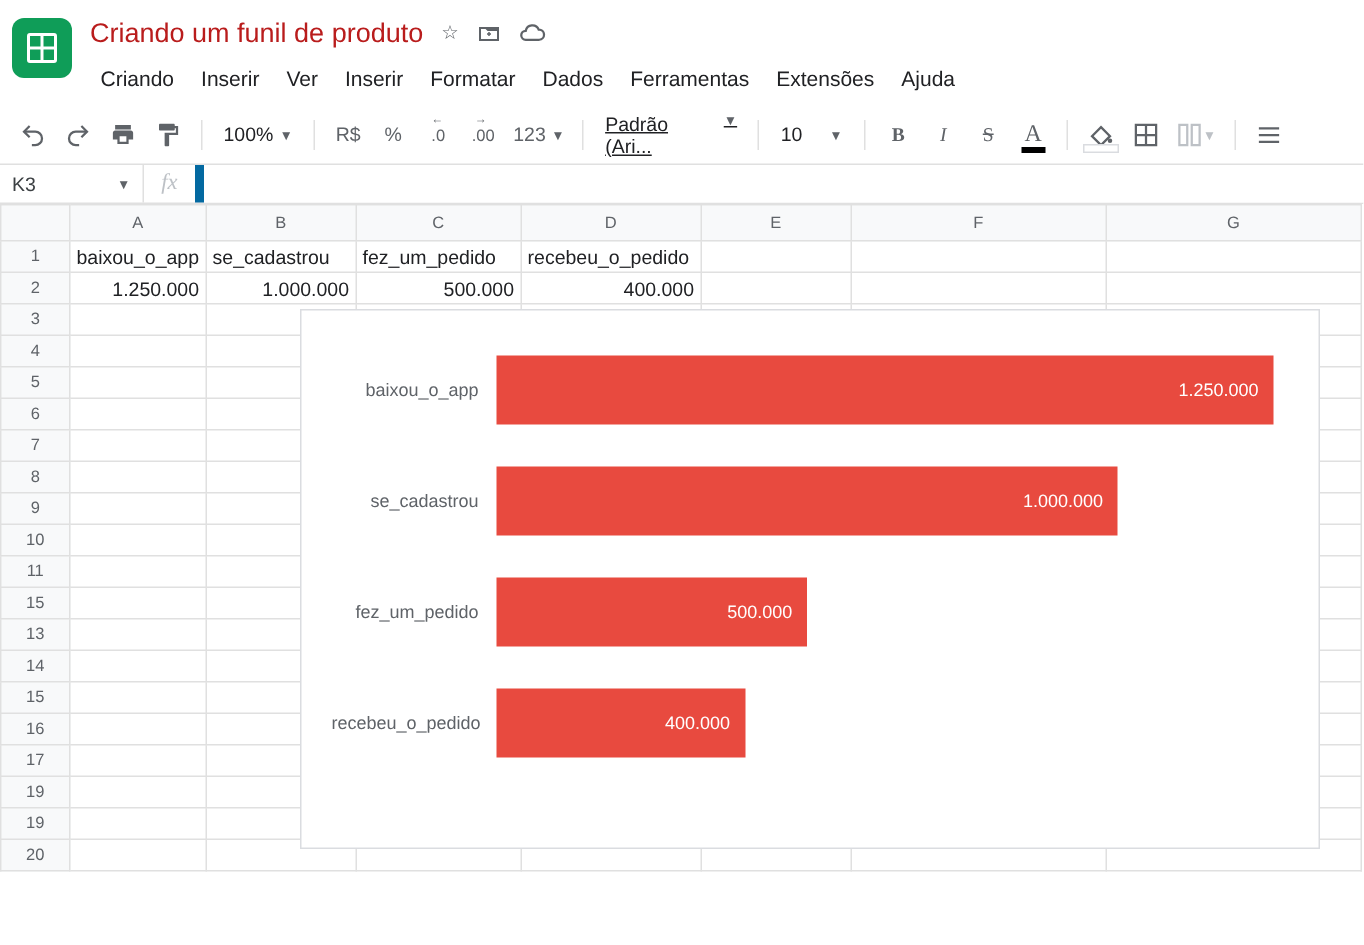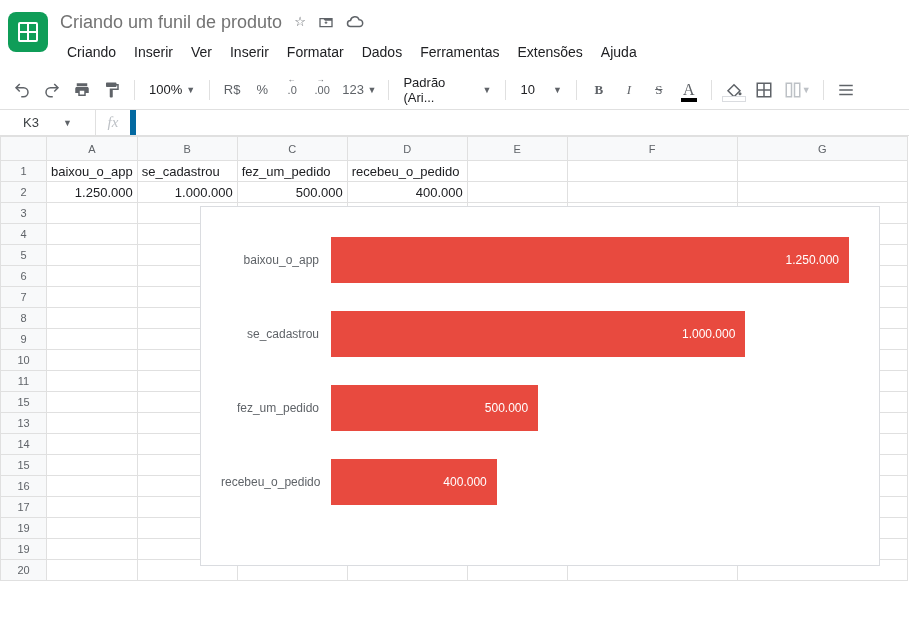--- a/index.html
+++ b/index.html
@@ -4,43 +4,43 @@
 <style>
   * { box-sizing: border-box; margin: 0; padding: 0; }
   body { font-family: Arial, "Helvetica Neue", sans-serif; font-size: 13px; color: #202124; background: #fff; width: 909px; height: 630px; overflow: hidden; }
   
   
   .header { display: flex; align-items: flex-start; padding: 8px 8px 0 8px; }
   .logo { width: 40px; height: 40px; background: #0f9d58; border-radius: 8px; display: flex; align-items: center; justify-content: center; margin-right: 12px; flex-shrink: 0; margin-top: 4px; }
   .logo svg { width: 24px; height: 24px; }
   .header-main { flex: 1; }
   .title-row { display: flex; align-items: center; gap: 12px; height: 28px; }
-  .doc-title { font-size: 18px; color: #737373; }
+  .doc-title { font-size: 18px; color: #b91c1c; }
   .title-icons { display: flex; gap: 12px; color: #5f6368; }
   .title-icons span { cursor: pointer; }
   .menu-row { display: flex; align-items: center; gap: 4px; height: 28px; margin-top: 2px; }
   .menu-item { font-size: 14px; color: #202124; padding: 2px 7px; cursor: pointer; }
   .last-edit { font-size: 14px; color: #5f6368; text-decoration: underline; margin-left: 8px; cursor: pointer; white-space: nowrap; }
   
   
   .toolbar { display: flex; align-items: center; height: 40px; padding: 0 8px; border-bottom: 1px solid #e0e0e0; gap: 2px; margin-top: 4px; }
   .tb-btn { display: flex; align-items: center; justify-content: center; min-width: 28px; height: 28px; padding: 0 4px; cursor: pointer; color: #5f6368; border-radius: 2px; font-size: 13px; }
   .tb-sep { width: 1px; height: 20px; background: #e0e0e0; margin: 0 6px; }
   .tb-zoom { font-size: 13px; color: #202124; padding: 0 6px; display: flex; align-items: center; gap: 4px; text-align: right; }
-  .tb-font { font-size: 13px; color: #202124; padding: 0 6px; display: flex; align-items: center; gap: 20px; width: 100px; justify-content: space-between; }
+  .tb-font { font-size: 13px; color: #202124; padding: 0 6px; display: flex; gap: 20px; width: 100px; justify-content: space-between; text-decoration: underline; }
   .tb-fontsize { font-size: 13px; color: #202124; padding: 0 6px; display: flex; align-items: center; gap: 18px; }
   .caret { font-size: 9px; color: #5f6368; }
   .color-a { position: relative; font-weight: normal; font-family: "Times New Roman", serif; font-size: 16px; }
   .color-a::after { content: ""; position: absolute; left: -2px; right: -2px; bottom: -3px; height: 4px; background: #000; }
   .fill-btn { position: relative; }
   .fill-btn::after { content: ""; position: absolute; left: 2px; right: 2px; bottom: 2px; height: 4px; background: #fff; border: 1px solid #dadce0; }
   
   
   .fx-row { display: flex; align-items: center; height: 26px; border-bottom: 1px solid #e0e0e0; }
-  .name-box { width: 96px; height: 100%; display: flex; align-items: center; padding: 0 23px; font-size: 13px; color: #3c4043; border-right: 1px solid #e0e0e0; justify-content: space-between; }
+  .name-box { width: 96px; height: 100%; display: flex; align-items: center; padding: 0 8px; font-size: 13px; color: #3c4043; border-right: 1px solid #e0e0e0; justify-content: space-between; }
   .fx-label { width: 40px; text-align: center; font-style: italic; font-family: serif; color: #bdc1c6; font-size: 15px; border-right: 6px solid #0369a1; height: 100%; display: flex; align-items: center; justify-content: center; }
   .fx-input { flex: 1; height: 100%; border: none; outline: none; padding: 0 8px; font-size: 13px; }
   
   
   .grid-wrap { position: relative; }
   .grid { border-collapse: collapse; table-layout: fixed; }
   .grid th, .grid td { border: 1px solid #e0e0e0; font-weight: normal; }
   .grid .corner { width: 46px; height: 24px; background: #f8f9fa; }
   .grid .col-h { height: 24px; background: #f8f9fa; text-align: center; font-size: 11px; color: #5f6368; }
   .grid .row-h { width: 46px; background: #f8f9fa; text-align: center; font-size: 11px; color: #5f6368; }

